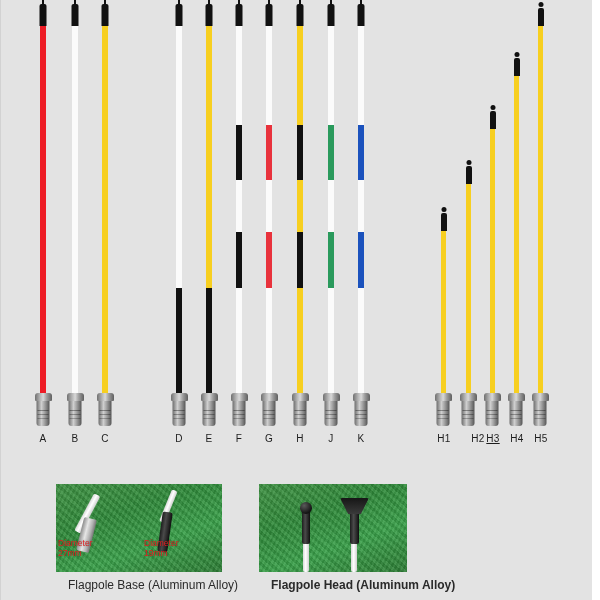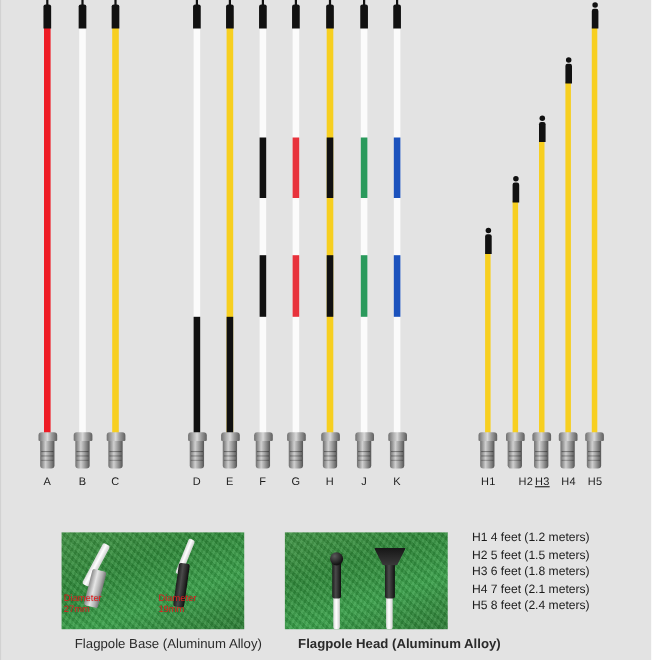--- a/index.html
+++ b/index.html
@@ -311,21 +311,14 @@
       <div class="ph-rod" style="left:44px; top:58px; width:6px; height:30px;"></div>
       <div class="ph-ferrule-black" style="left:43px; top:26px; width:8px; height:34px;"></div>
       <div class="ph-ball" style="left:41px; top:18px; width:12px; height:12px;"></div>
       <div class="ph-rod" style="left:92px; top:58px; width:6px; height:30px;"></div>
       <div class="ph-ferrule-black" style="left:91px; top:26px; width:9px; height:34px;"></div>
       <div class="ph-cup" style="left:81px; top:14px; width:29px; height:16px; clip-path:polygon(0 0, 100% 0, 72% 100%, 28% 100%); border-radius:2px;"></div>
     </div>
     <div class="photo-caption" style="top:94px;font-weight:bold;">Flagpole Head (Aluminum Alloy)</div>
   </div>
 
-  <ul id="height-list">
-    <li>H1 4 feet (1.2 meters)</li>
-    <li>H2 5 feet (1.5 meters)</li>
-    <li>H3 6 feet (1.8 meters)</li>
-    <li>H4 7 feet (2.1 meters)</li>
-    <li>H5 8 feet (2.4 meters)</li>
-  </ul>
 
 </div>
 
 </body></html>

